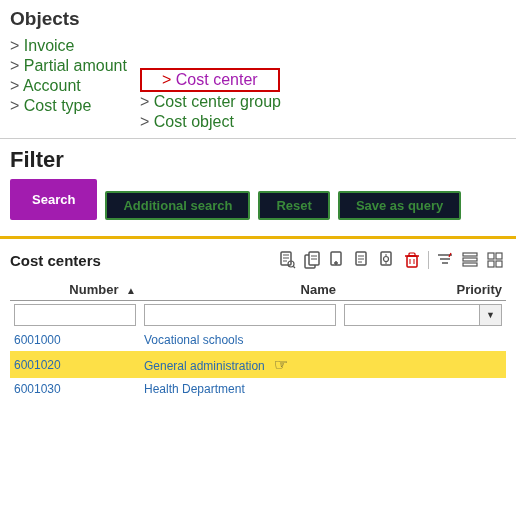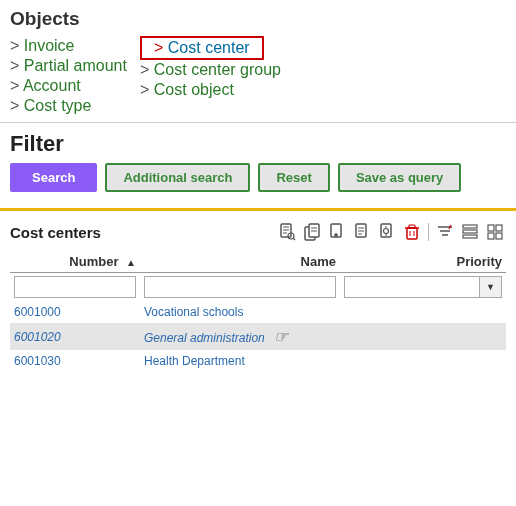--- a/index.html
+++ b/index.html
@@ -29,24 +29,25 @@
       gap: 2px 0;
     }
     .obj-link {
       color: #2a7a2a;
       text-decoration: none;
       font-size: 16px;
       padding: 1px 0;
       display: block;
     }
     .obj-link.highlighted {
-      color: #0369a1;
+      color: #a21caf;
       border: 2px solid #c00;
-      padding: 1px 12px;
+      padding: 1px 20px;
       display: inline-block;
+      margin-top: 32px;
     }
     .obj-link::before {
       content: '> ';
       color: #555;
     }
     .obj-link.highlighted::before {
       color: #c00;
     }
 
     
@@ -58,38 +59,39 @@
       font-weight: bold;
       margin-bottom: 6px;
       color: #222;
     }
     .filter-buttons {
       display: flex;
       gap: 8px;
       flex-wrap: wrap;
     }
     .btn-search {
-      background: #8b5cf6;
+      background: #a21caf;
       color: #fff;
       border: none;
       padding: 6px 22px;
       font-size: 13px;
       font-weight: bold;
       cursor: pointer;
       border-radius: 2px;
     }
     .btn-outline {
-      background: #e5e5e5;
+      background: #0f172a;
       color: #3a8a3a;
       border: 2px solid #3a8a3a;
       padding: 5px 16px;
       font-size: 13px;
       font-weight: bold;
       cursor: pointer;
       border-radius: 2px;
+      margin-top: 12px;
     }
 
     
     .cost-centers-section {
       padding: 10px 10px 0 10px;
       border-top: 3px solid #eab308;
       margin-top: 10px;
     }
     .cost-centers-header {
       display: flex;
@@ -178,22 +180,21 @@
       align-items: center;
       justify-content: center;
       font-size: 9px;
     }
     .cc-table tbody tr td {
       padding: 4px 4px;
       font-size: 12px;
     }
     .cc-table tbody tr:nth-child(odd) { background: #fff; }
     .cc-table tbody tr.highlighted-row {
-      background: #e5e5e5;
-      font-style: italic;
+      background: #fde047;
     }
     .number-link {
       color: #2a6ab0;
       text-decoration: none;
       font-size: 12px;
       text-align: center;
     }
     .name-text {
       color: #2a6ab0;
     }

